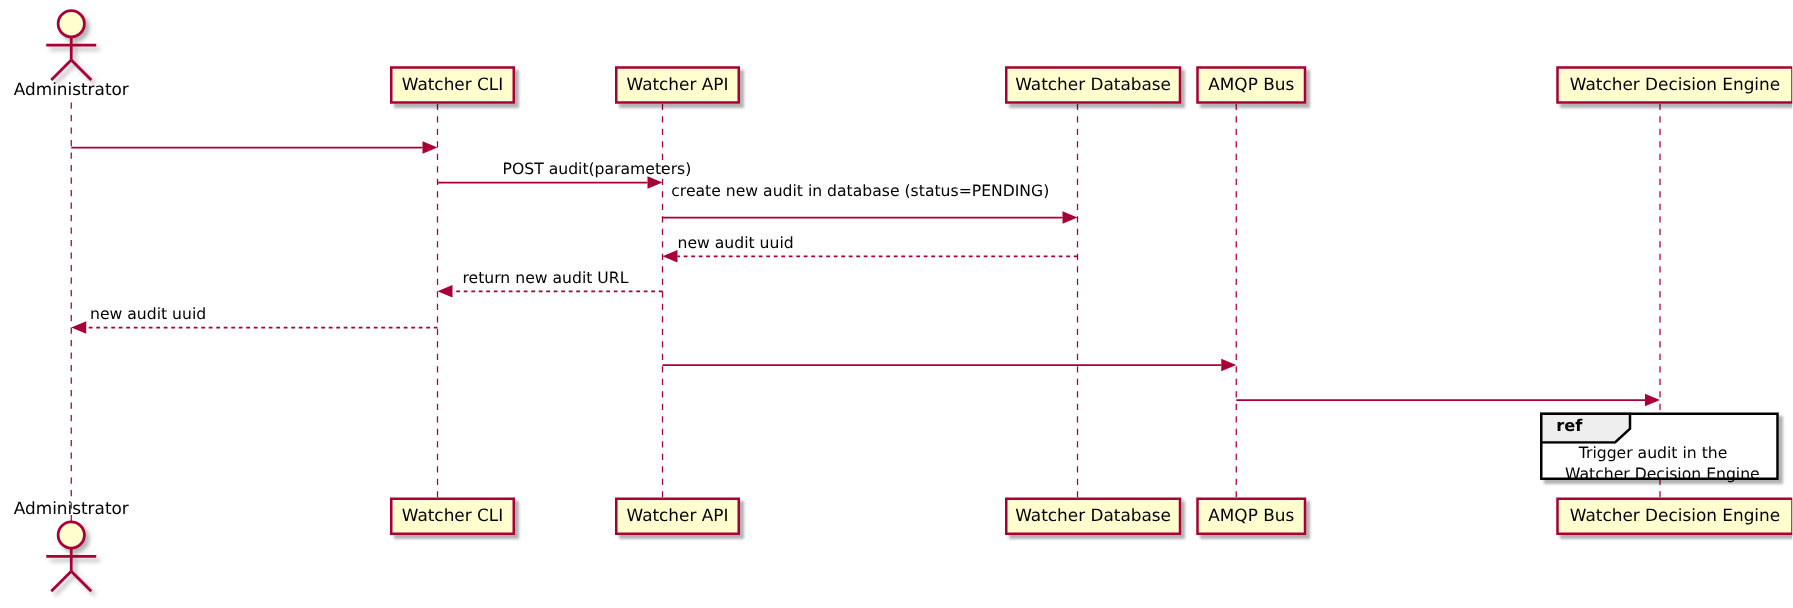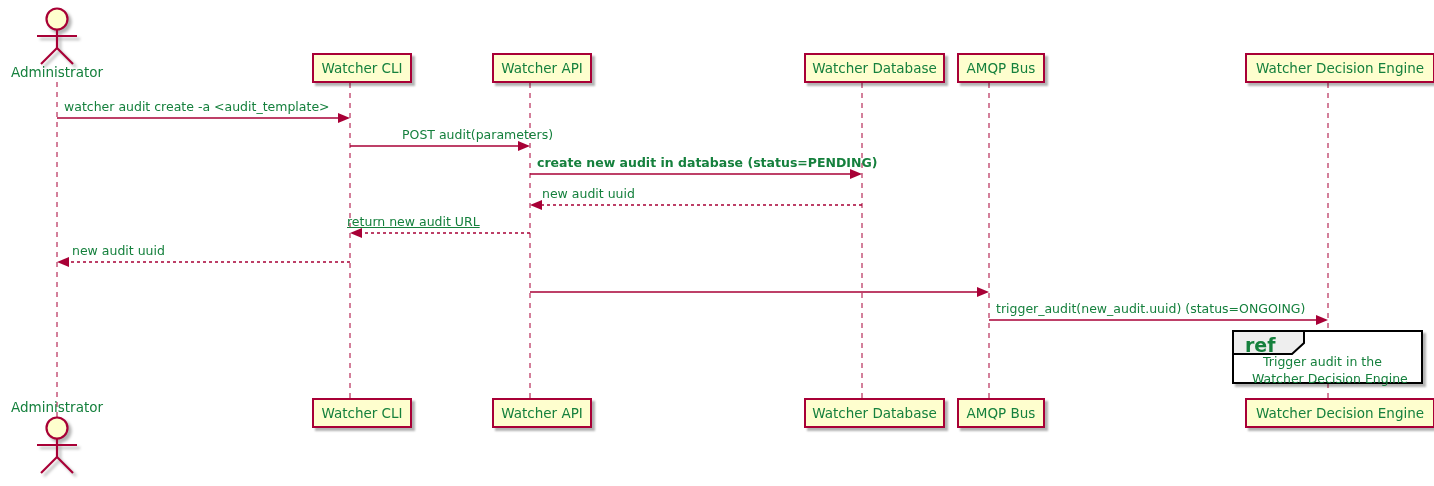--- a/index.html
+++ b/index.html
@@ -2,21 +2,21 @@
 <html><head>
 <meta charset="utf-8">
 <style>
   html, body { margin: 0; padding: 0; background: #ffffff; }
   .canvas {
     position: relative;
     width: 1434px;
     height: 486px;
     background: #ffffff;
     font-family: "DejaVu Sans", "Liberation Sans", sans-serif;
-    color: #15803d;
+    color: #000000;
     overflow: hidden;
   }
   .gfx { position: absolute; left: 0; top: 0; z-index: 1; }
 
   .participant {
     position: absolute;
     height: 30px;
     box-sizing: border-box;
     background: #FEFECE;
     border: 2px solid #A80036;
@@ -53,21 +53,21 @@
     height: 54px;
     box-sizing: border-box;
     background: #ffffff;
     border: 2px solid #000000;
     box-shadow: 3px 3px 2px rgba(0,0,0,0.30);
     z-index: 3;
   }
   .ref-header { position: absolute; left: -2px; top: -2px; width: 74px; height: 25px; }
   .ref-keyword {
     position: absolute; left: 11px; top: 2px;
-    font-size: 19px; font-weight: bold; z-index: 4;
+    font-size: 13px; font-weight: bold; z-index: 4;
   }
   .ref-line { position: absolute; left: 18px; font-size: 12.5px; white-space: nowrap; }
   .ref-line1 { top: 22px; margin-left: 11px; }
   .ref-line2 { top: 39px; }
 </style>
 </head>
 <body>
 
 <div class="canvas">
 
@@ -142,27 +142,25 @@
   <div class="participant" style="left:792px;  top:53px; width:141px;">Watcher Database</div>
   <div class="participant" style="left:945px;  top:53px; width:88px;">AMQP Bus</div>
   <div class="participant" style="left:1233px; top:53px; width:190px;">Watcher Decision Engine</div>
 
   <div class="participant" style="left:300px;  top:398px; width:100px;">Watcher CLI</div>
   <div class="participant" style="left:480px;  top:398px; width:100px;">Watcher API</div>
   <div class="participant" style="left:792px;  top:398px; width:141px;">Watcher Database</div>
   <div class="participant" style="left:945px;  top:398px; width:88px;">AMQP Bus</div>
   <div class="participant" style="left:1233px; top:398px; width:190px;">Watcher Decision Engine</div>
 
-  <div class="msg-label" style="left:64px;  top:99px;">watcher audit create -a &lt;audit_template&gt;</div>
   <div class="msg-label" style="left:358px; top:127px;margin-left:44px;">POST audit(parameters)</div>
-  <div class="msg-label" style="left:537px; top:155px;font-weight:bold;">create new audit in database (status=PENDING)</div>
+  <div class="msg-label" style="left:537px; top:145px;">create new audit in database (status=PENDING)</div>
   <div class="msg-label" style="left:542px; top:186px;">new audit uuid</div>
-  <div class="msg-label" style="left:347px; top:214px;text-decoration:underline;">return new audit URL</div>
+  <div class="msg-label" style="left:370px; top:214px;">return new audit URL</div>
   <div class="msg-label" style="left:72px;  top:243px;">new audit uuid</div>
-  <div class="msg-label" style="left:996px; top:301px;">trigger_audit(new_audit.uuid) (status=ONGOING)</div>
 
   <div class="ref-box">
     <svg class="ref-header" width="74" height="25">
       <polygon points="1,1 72,1 72,13 60,24 1,24" fill="#EEEEEE" stroke="#000000" stroke-width="2"></polygon>
     </svg>
     <span class="ref-keyword">ref</span>
     <div class="ref-line ref-line1">Trigger audit in the</div>
     <div class="ref-line ref-line2">Watcher Decision Engine</div>
   </div>
 

